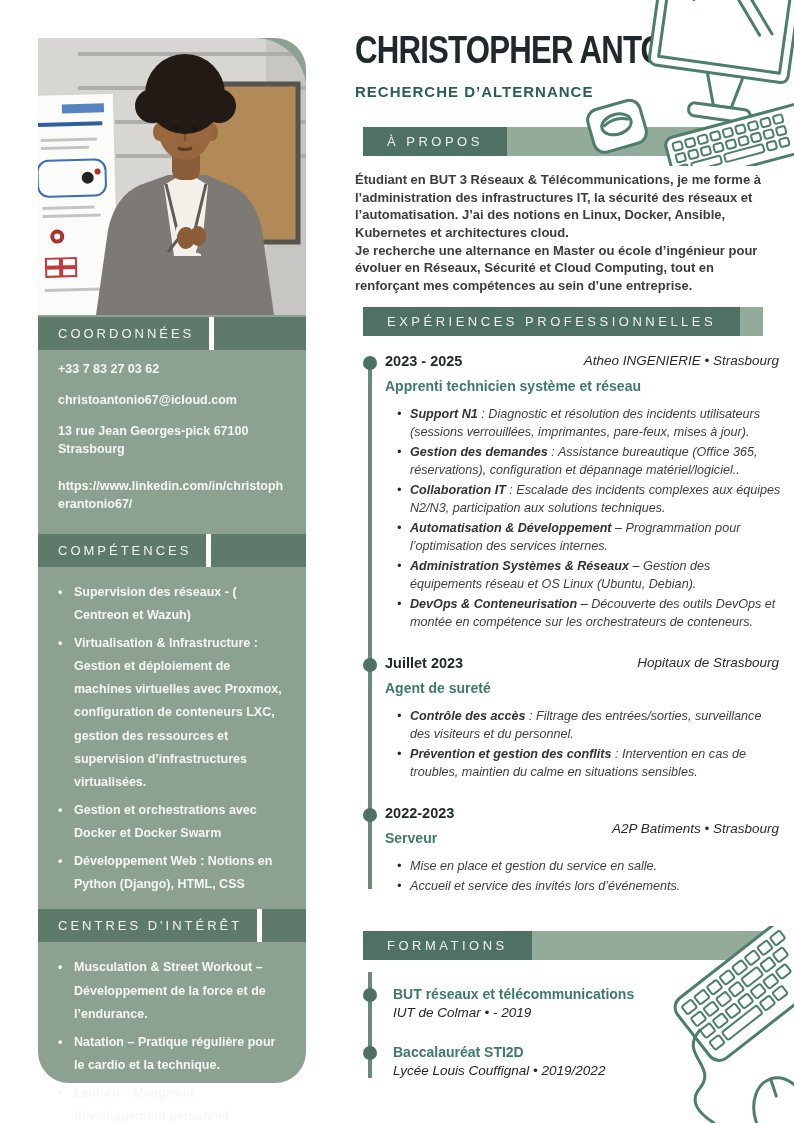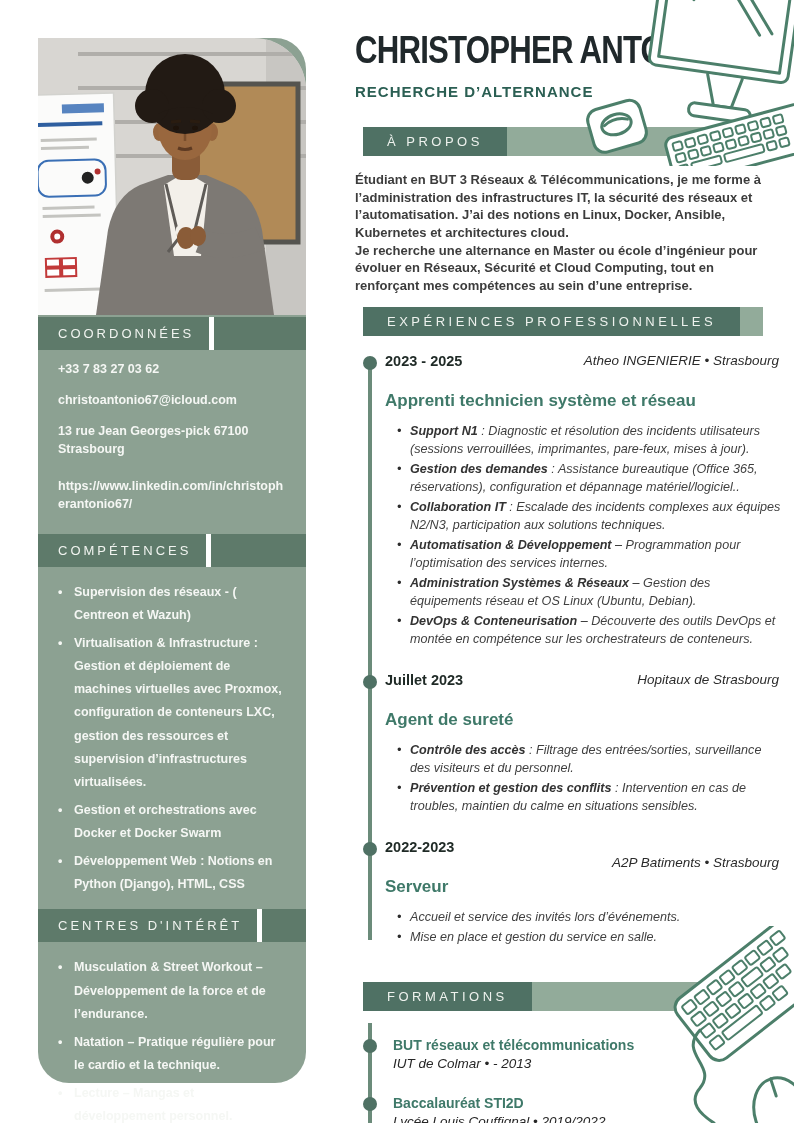--- a/index.html
+++ b/index.html
@@ -39,21 +39,21 @@
 
   .exp-bar{margin-top:12px;}
 
   .timeline{position:relative;margin-top:17px;margin-left:8px;}
   .tl-line{position:absolute;left:5px;top:10px;bottom:6px;width:4px;background:#6B8B7A;}
   .tl-item{position:relative;padding-left:22px;}
   .tl-dot{position:absolute;left:0;width:14px;height:14px;border-radius:50%;background:#4F7164;top:3px;}
   .row-between{display:flex;justify-content:space-between;align-items:flex-start;width:394px;}
   .period{font-size:14.5px;font-weight:700;color:#1F2A26;}
   .company{font-style:italic;font-size:13.5px;color:#2B2B2B;}
-  .role{font-size:17px;font-weight:700;color:#3F7969;margin-top:22px;}
+  .role{font-size:14px;font-weight:700;color:#3F7969;margin-top:9px;}
   ul.bullets{list-style:none;margin:11px 0 0 0;padding:0 0 0 12px;width:384px;font-style:italic;}
   ul.bullets li{position:relative;padding-left:13px;font-size:12.6px;color:#3F3F3F;line-height:1.43;margin-bottom:2px;}
   ul.bullets li::before{content:"\2022";position:absolute;left:0;top:0;color:#2c2c2c;}
   ul.bullets b{color:#333333;}
   .tl-item + .tl-item{margin-top:24px;}
 
   .form-bar{margin-top:36px;}
   .form-timeline{position:relative;margin-top:26px;margin-left:8px;}
   .form-line{position:absolute;left:5px;top:-14px;bottom:0px;width:4px;background:#6B8B7A;}
   .form-item{position:relative;padding-left:30px;}
@@ -228,38 +228,38 @@
         <div class="tl-item">
           <span class="tl-dot"></span>
           <div class="row-between">
             <span class="period">2022-2023</span>
           </div>
           <div class="row-between">
             <span class="role">Serveur</span>
             <span class="company">A2P Batiments • Strasbourg</span>
           </div>
           <ul class="bullets">
+            <li>Mise en place et gestion du service en salle.</li>
             <li>Accueil et service des invités lors d’événements.</li>
-            <li>Mise en place et gestion du service en salle.</li>
           </ul>
         </div>
       </div>
 
     <div class="sec-bar form-bar">
       <div class="sec-bar-dark">
           <span>FORMATIONS</span>
         </div>
       <div class="sec-bar-light"></div>
     </div>
     <div class="form-timeline" id="form-timeline">
       <div class="form-line"></div>
     <div class="form-item">
           <span class="tl-dot" style="top: 2px;"></span>
           <div class="degree">BUT réseaux et télécommunications</div>
-          <div class="school">IUT de Colmar • - 2013</div>
+          <div class="school">IUT de Colmar • - 2019</div>
         </div>
         <div class="form-item">
           <span class="tl-dot" style="top: 2px;"></span>
           <div class="degree">Baccalauréat STI2D</div>
           <div class="school">Lycée Louis Couffignal • 2019/2022</div>
         </div>
       </div>
   </main>
 
   <div class="deco" style="left:572px;top:-6px;width:222px;height:172px;">

